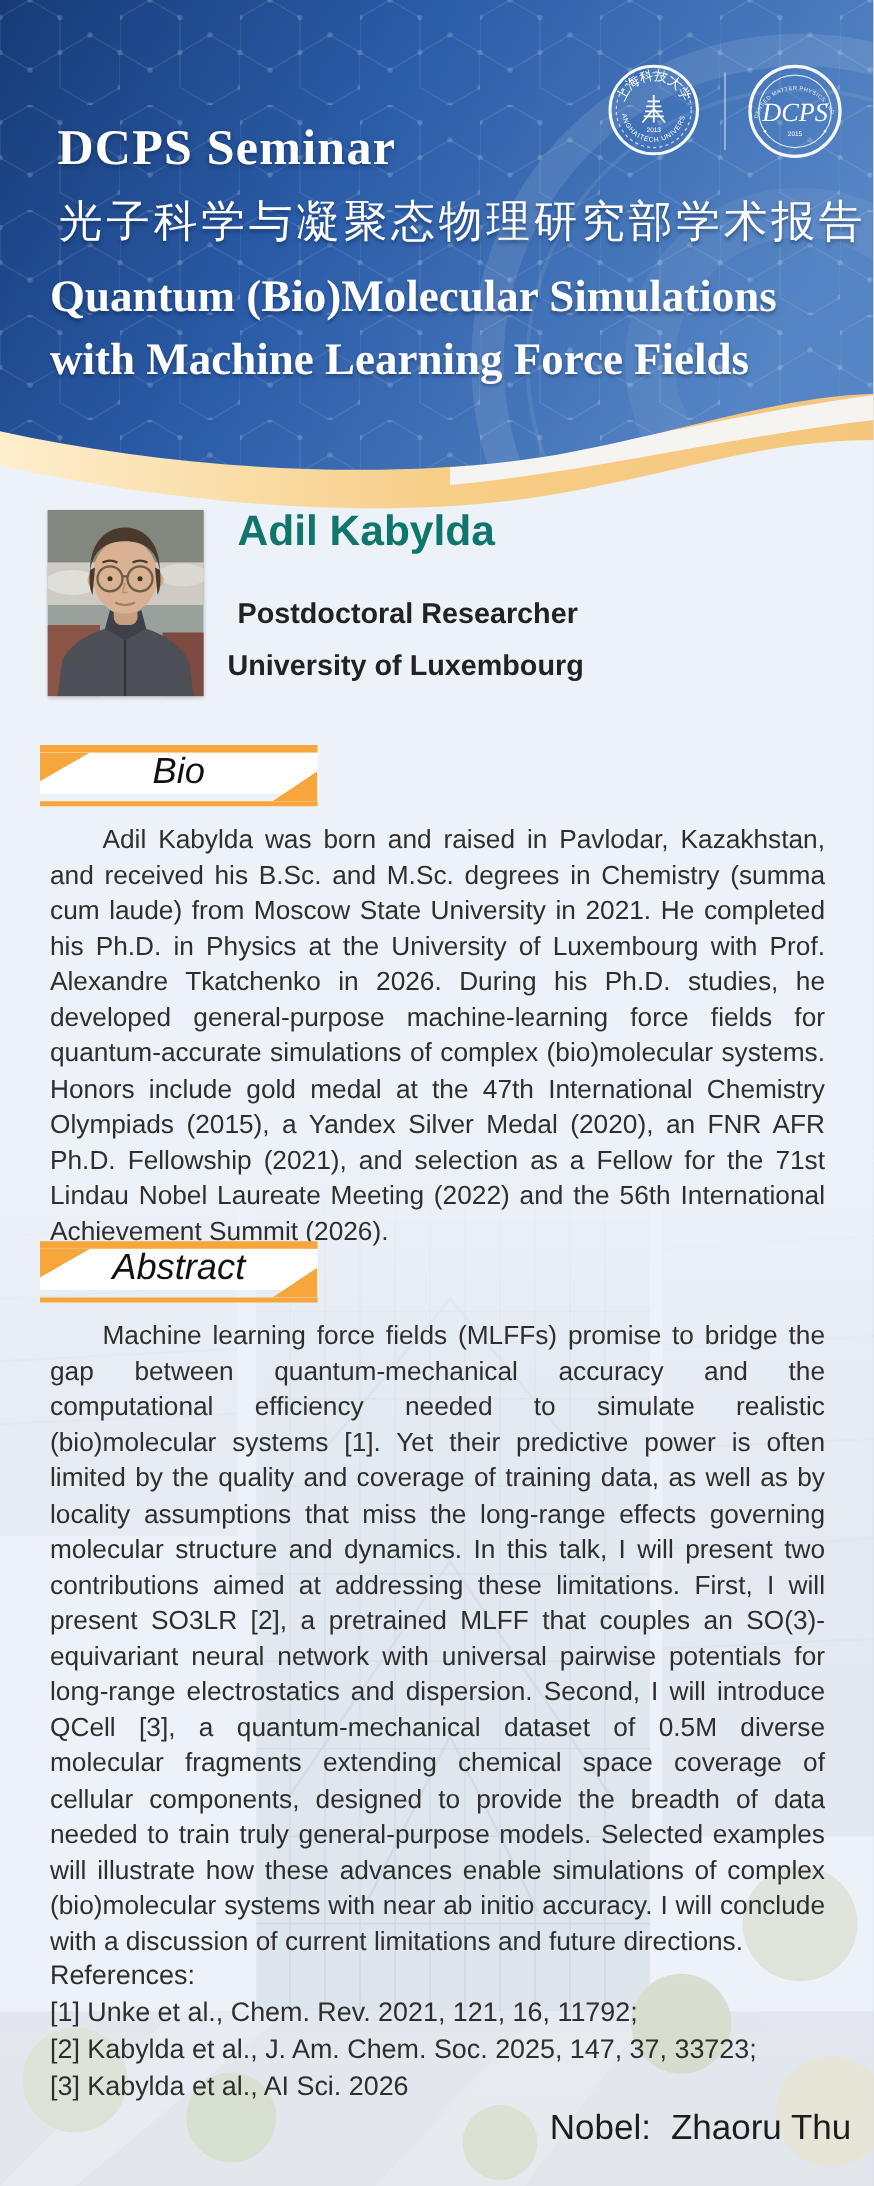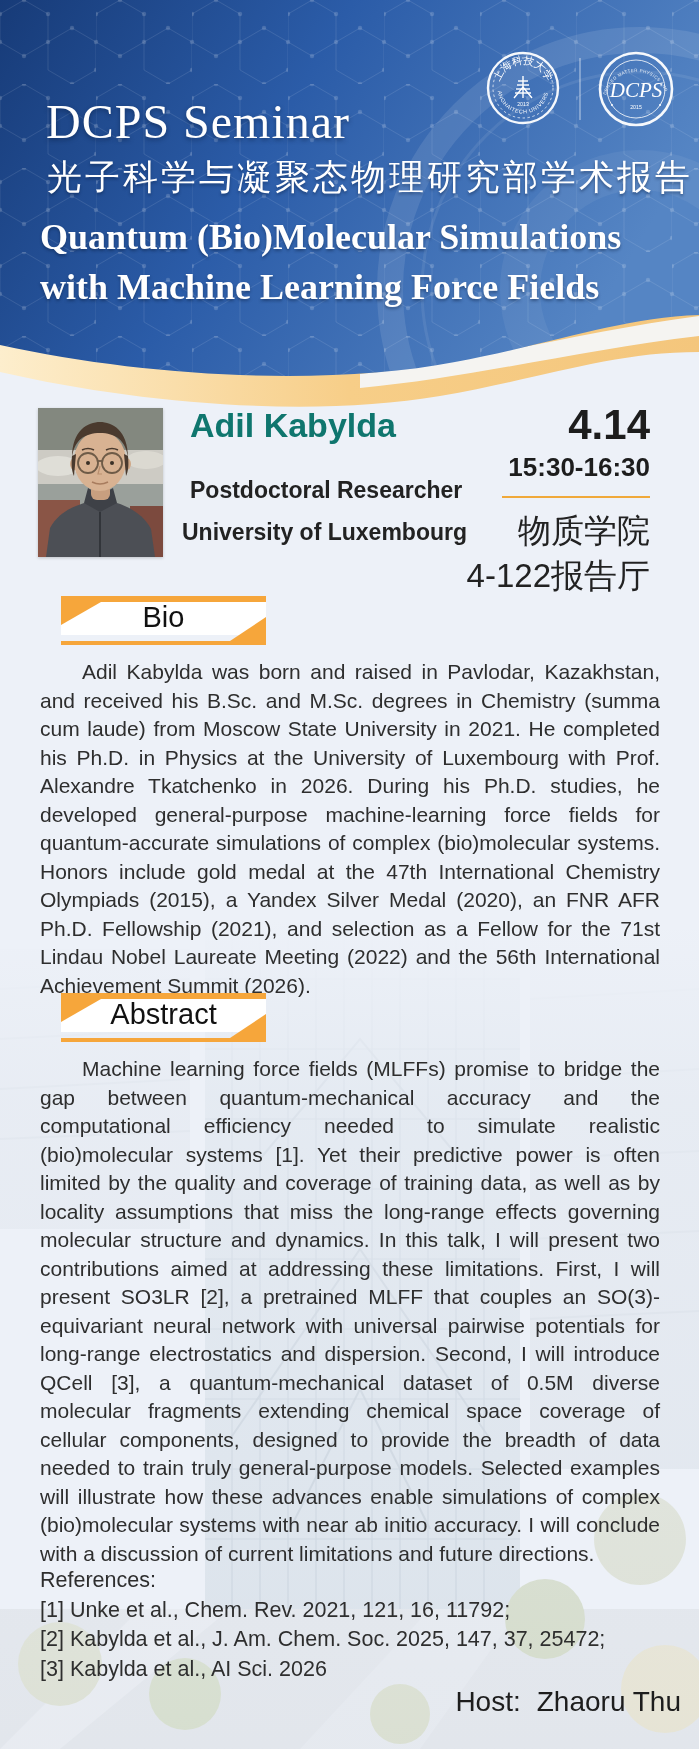--- a/index.html
+++ b/index.html
@@ -5,22 +5,22 @@
   html,body{margin:0;padding:0;background:#cfd6e0;}
   .poster{
     position:relative;width:699px;height:1749px;margin:0 auto;
     background:#EDF1F8;overflow:hidden;
     font-family:"Liberation Sans",sans-serif;color:#2E2E2E;
   }
   
   .hdr-svg{position:absolute;top:0;left:0;}
   .hdr-title{
     position:absolute;left:46px;top:94px;
-    font-family:"Liberation Serif","DejaVu Serif",serif;font-weight:normal;
-    font-size:48px;color:#fff;letter-spacing:1px;
+    font-family:"Liberation Serif","DejaVu Serif",serif;font-weight:bold;
+    font-size:40px;color:#fff;letter-spacing:1px;
     text-shadow:0 2px 4px rgba(8,28,62,.5);
   }
   .hdr-sub{
     position:absolute;left:47px;top:154px;
     font-family:"Liberation Serif","DejaVu Serif",serif;
     font-size:35px;color:#fff;letter-spacing:3px;
     text-shadow:0 2px 3px rgba(8,28,62,.45);
   }
   .talk-title{
     position:absolute;left:40px;top:212px;
@@ -33,21 +33,21 @@
   .photo{position:absolute;left:38px;top:408px;width:125px;height:149px;box-shadow:0 1px 3px rgba(0,0,0,.2);}
   .speaker-name{position:absolute;left:190px;top:406px;font-size:34px;font-weight:bold;color:#0f766e;}
   .speaker-role{position:absolute;left:190px;top:477px;font-size:23px;font-weight:bold;color:#222;}
   .speaker-aff{position:absolute;left:182px;top:519px;font-size:23px;font-weight:bold;color:#222;}
   .event{position:absolute;right:49px;top:402px;text-align:right;}
   .event-date{font-size:42px;font-weight:bold;color:#1d1d1d;line-height:46px;}
   .event-time{font-size:26px;font-weight:bold;color:#1d1d1d;line-height:30px;margin-top:4px;}
   .event-rule{width:148px;height:2px;background:#F0A93A;margin:14px 0 10px auto;}
   .event-venue{font-size:33px;color:#222;line-height:45px;}
   
-  .sec-head{position:absolute;left:61px;width:205px;height:49px;}
+  .sec-head{position:absolute;left:32px;width:222px;height:49px;font-style:italic;}
   .sec-head .bar-top{position:absolute;top:0;left:0;right:0;height:6px;background:#F6A63B;}
   .sec-head .band{position:absolute;top:6px;left:0;right:0;height:33px;background:#fff;}
   .sec-head .bar-bottom{position:absolute;bottom:0;left:0;right:0;height:4px;background:#F6A63B;}
   .sec-head .tri-tl{position:absolute;top:6px;left:0;width:40px;height:23px;background:#F6A63B;
     clip-path:polygon(0 0,100% 0,0 100%);}
   .sec-head .tri-br{position:absolute;bottom:4px;right:0;width:36px;height:24px;background:#F6A63B;
     clip-path:polygon(100% 0,100% 100%,0 100%);}
   .sec-head .label{position:absolute;left:0;right:0;top:5px;text-align:center;
     font-size:29px;color:#111;}
   
@@ -247,27 +247,20 @@
     <path d="M44,42 Q50,39 56,42" stroke="#4A3A2E" stroke-width="1.6" fill="none"></path>
     <path d="M68,42 Q74,39 80,42" stroke="#4A3A2E" stroke-width="1.6" fill="none"></path>
     <path d="M62,58 L60,66 L64,66" stroke="#B98F6F" stroke-width="1.2" fill="none"></path>
     <path d="M54,74 Q62,78 70,74" stroke="#A87C5E" stroke-width="1.6" fill="none"></path>
   </svg>
 
   <div class="speaker-name">Adil Kabylda</div>
   <div class="speaker-role">Postdoctoral Researcher</div>
   <div class="speaker-aff">University of Luxembourg</div>
 
-  <div class="event">
-    <div class="event-date">4.14</div>
-    <div class="event-time">15:30-16:30</div>
-    <div class="event-rule"></div>
-    <div class="event-venue">物质学院</div>
-    <div class="event-venue">4-122报告厅</div>
-  </div>
 
   <div class="sec-head" style="top:596px;">
     <div class="band"></div>
     <div class="bar-top"></div>
     <div class="bar-bottom"></div>
     <div class="tri-tl"></div>
     <div class="tri-br"></div>
     <div class="label">Bio</div>
   </div>
   <div class="paragraph" id="bio-text">Adil Kabylda was born and raised in Pavlodar, Kazakhstan, and received his B.Sc. and M.Sc. degrees in Chemistry (summa cum laude) from Moscow State University in 2021. He completed his Ph.D. in Physics at the University of Luxembourg with Prof. Alexandre Tkatchenko in 2026. During his Ph.D. studies, he developed general-purpose machine-learning force fields for quantum-accurate simulations of complex (bio)molecular systems. Honors include gold medal at the 47th International Chemistry Olympiads (2015), a Yandex Silver Medal (2020), an FNR AFR Ph.D. Fellowship (2021), and selection as a Fellow for the 71st Lindau Nobel Laureate Meeting (2022) and the 56th International Achievement Summit (2026).</div>
@@ -278,21 +271,21 @@
     <div class="bar-bottom"></div>
     <div class="tri-tl"></div>
     <div class="tri-br"></div>
     <div class="label">Abstract</div>
   </div>
   <div class="paragraph" id="abs-text" style="text-indent:2em;">Machine learning force fields (MLFFs) promise to bridge the gap between quantum-mechanical accuracy and the computational efficiency needed to simulate realistic (bio)molecular systems [1]. Yet their predictive power is often limited by the quality and coverage of training data, as well as by locality assumptions that miss the long-range effects governing molecular structure and dynamics. In this talk, I will present two contributions aimed at addressing these limitations. First, I will present SO3LR [2], a pretrained MLFF that couples an SO(3)-equivariant neural network with universal pairwise potentials for long-range electrostatics and dispersion. Second, I will introduce QCell [3], a quantum-mechanical dataset of 0.5M diverse molecular fragments extending chemical space coverage of cellular components, designed to provide the breadth of data needed to train truly general-purpose models. Selected examples will illustrate how these advances enable simulations of complex (bio)molecular systems with near ab initio accuracy. I will conclude with a discussion of current limitations and future directions.</div>
 
   <div class="refs">
     <div>References:</div>
     <div>[1] Unke et al., Chem. Rev. 2021, 121, 16, 11792;</div>
-    <div>[2] Kabylda et al., J. Am. Chem. Soc. 2025, 147, 37, 25472;</div>
+    <div>[2] Kabylda et al., J. Am. Chem. Soc. 2025, 147, 37, 33723;</div>
     <div>[3] Kabylda et al., AI Sci. 2026</div>
   </div>
 
   <div class="host">
-    <span>Host:</span><span class="name">Zhaoru Thu</span>
+    <span>Nobel:</span><span class="name">Zhaoru Thu</span>
   </div>
 
 </div>
 
 </body></html>

